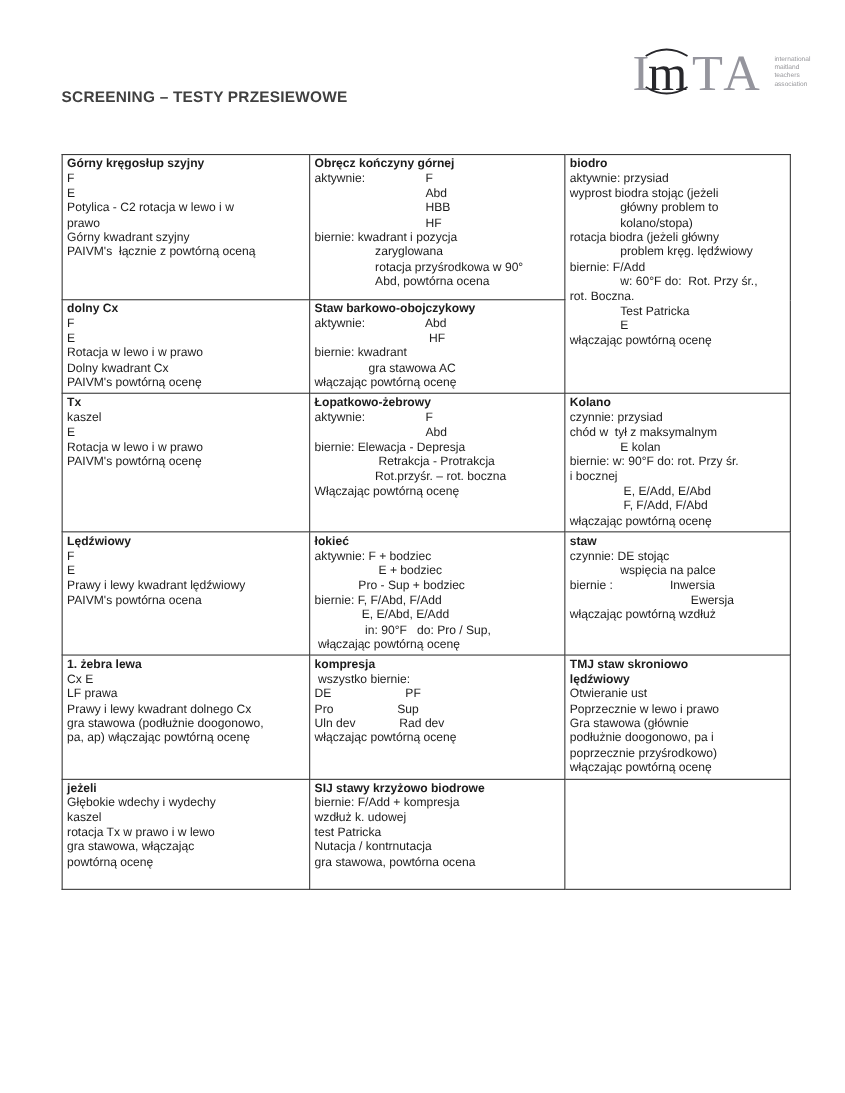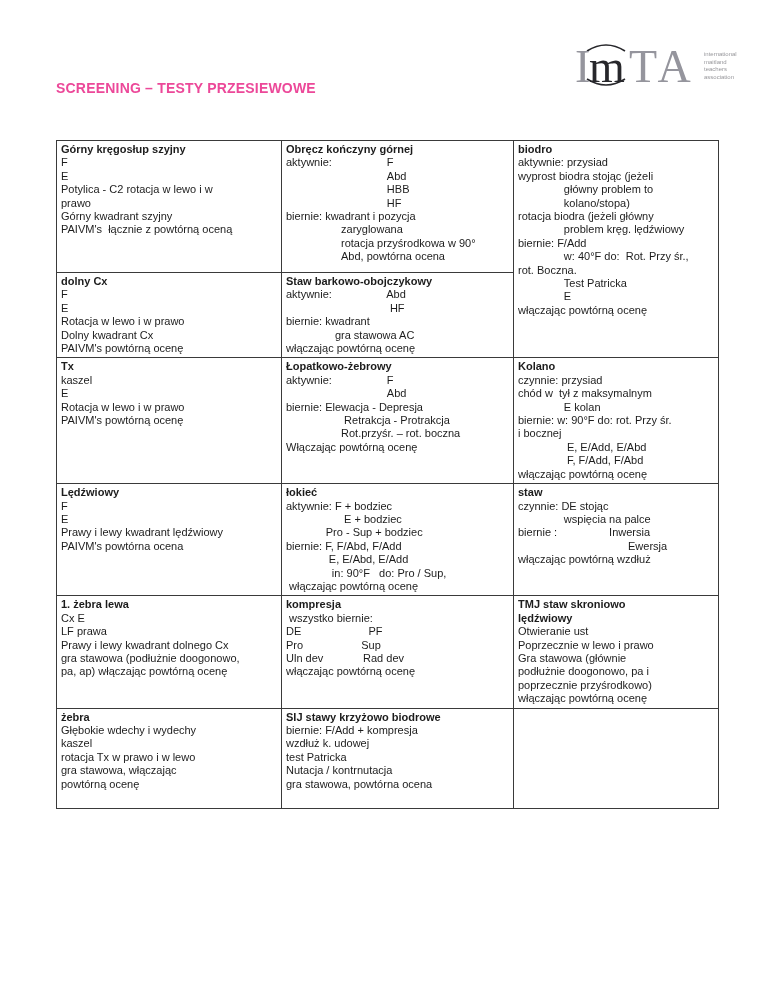--- a/index.html
+++ b/index.html
@@ -11,21 +11,21 @@
     position: relative;
     overflow: hidden;
   }
   .page-title {
     position: absolute;
     left: 56px;
     top: 80px;
     font-size: 14px;
     font-weight: bold;
     letter-spacing: 0.2px;
-    color: #ec4899;
+    color: #404040;
   }
   
   .logo {
     position: absolute;
     left: 572px;
     top: 36px;
     display: flex;
     align-items: center;
   }
   .logo svg text {
@@ -122,21 +122,21 @@
       </td>
       <td rowspan="2">
         <div class="cell-title">biodro</div>
         <div class="cell-body">aktywnie: przysiad
 wyprost biodra stojąc (jeżeli
                główny problem to
                kolano/stopa)
 rotacja biodra (jeżeli główny
                problem kręg. lędźwiowy
 biernie: F/Add
-               w: 40°F do:  Rot. Przy śr.,
+               w: 60°F do:  Rot. Przy śr.,
 rot. Boczna.
                Test Patricka
                E
 włączając powtórną ocenę</div>
       </td>
     </tr>
     <tr class="r2">
       <td>
         <div class="cell-title">dolny Cx</div>
         <div class="cell-body">F
@@ -233,21 +233,21 @@
         <div class="cell-body">Otwieranie ust
 Poprzecznie w lewo i prawo
 Gra stawowa (głównie
 podłużnie doogonowo, pa i
 poprzecznie przyśrodkowo)
 włączając powtórną ocenę</div>
       </td>
     </tr>
     <tr class="r6">
       <td>
-        <div class="cell-title">żebra</div>
+        <div class="cell-title">jeżeli</div>
         <div class="cell-body">Głębokie wdechy i wydechy
 kaszel
 rotacja Tx w prawo i w lewo
 gra stawowa, włączając
 powtórną ocenę</div>
       </td>
       <td>
         <div class="cell-title">SIJ stawy krzyżowo biodrowe</div>
         <div class="cell-body">biernie: F/Add + kompresja
 wzdłuż k. udowej

